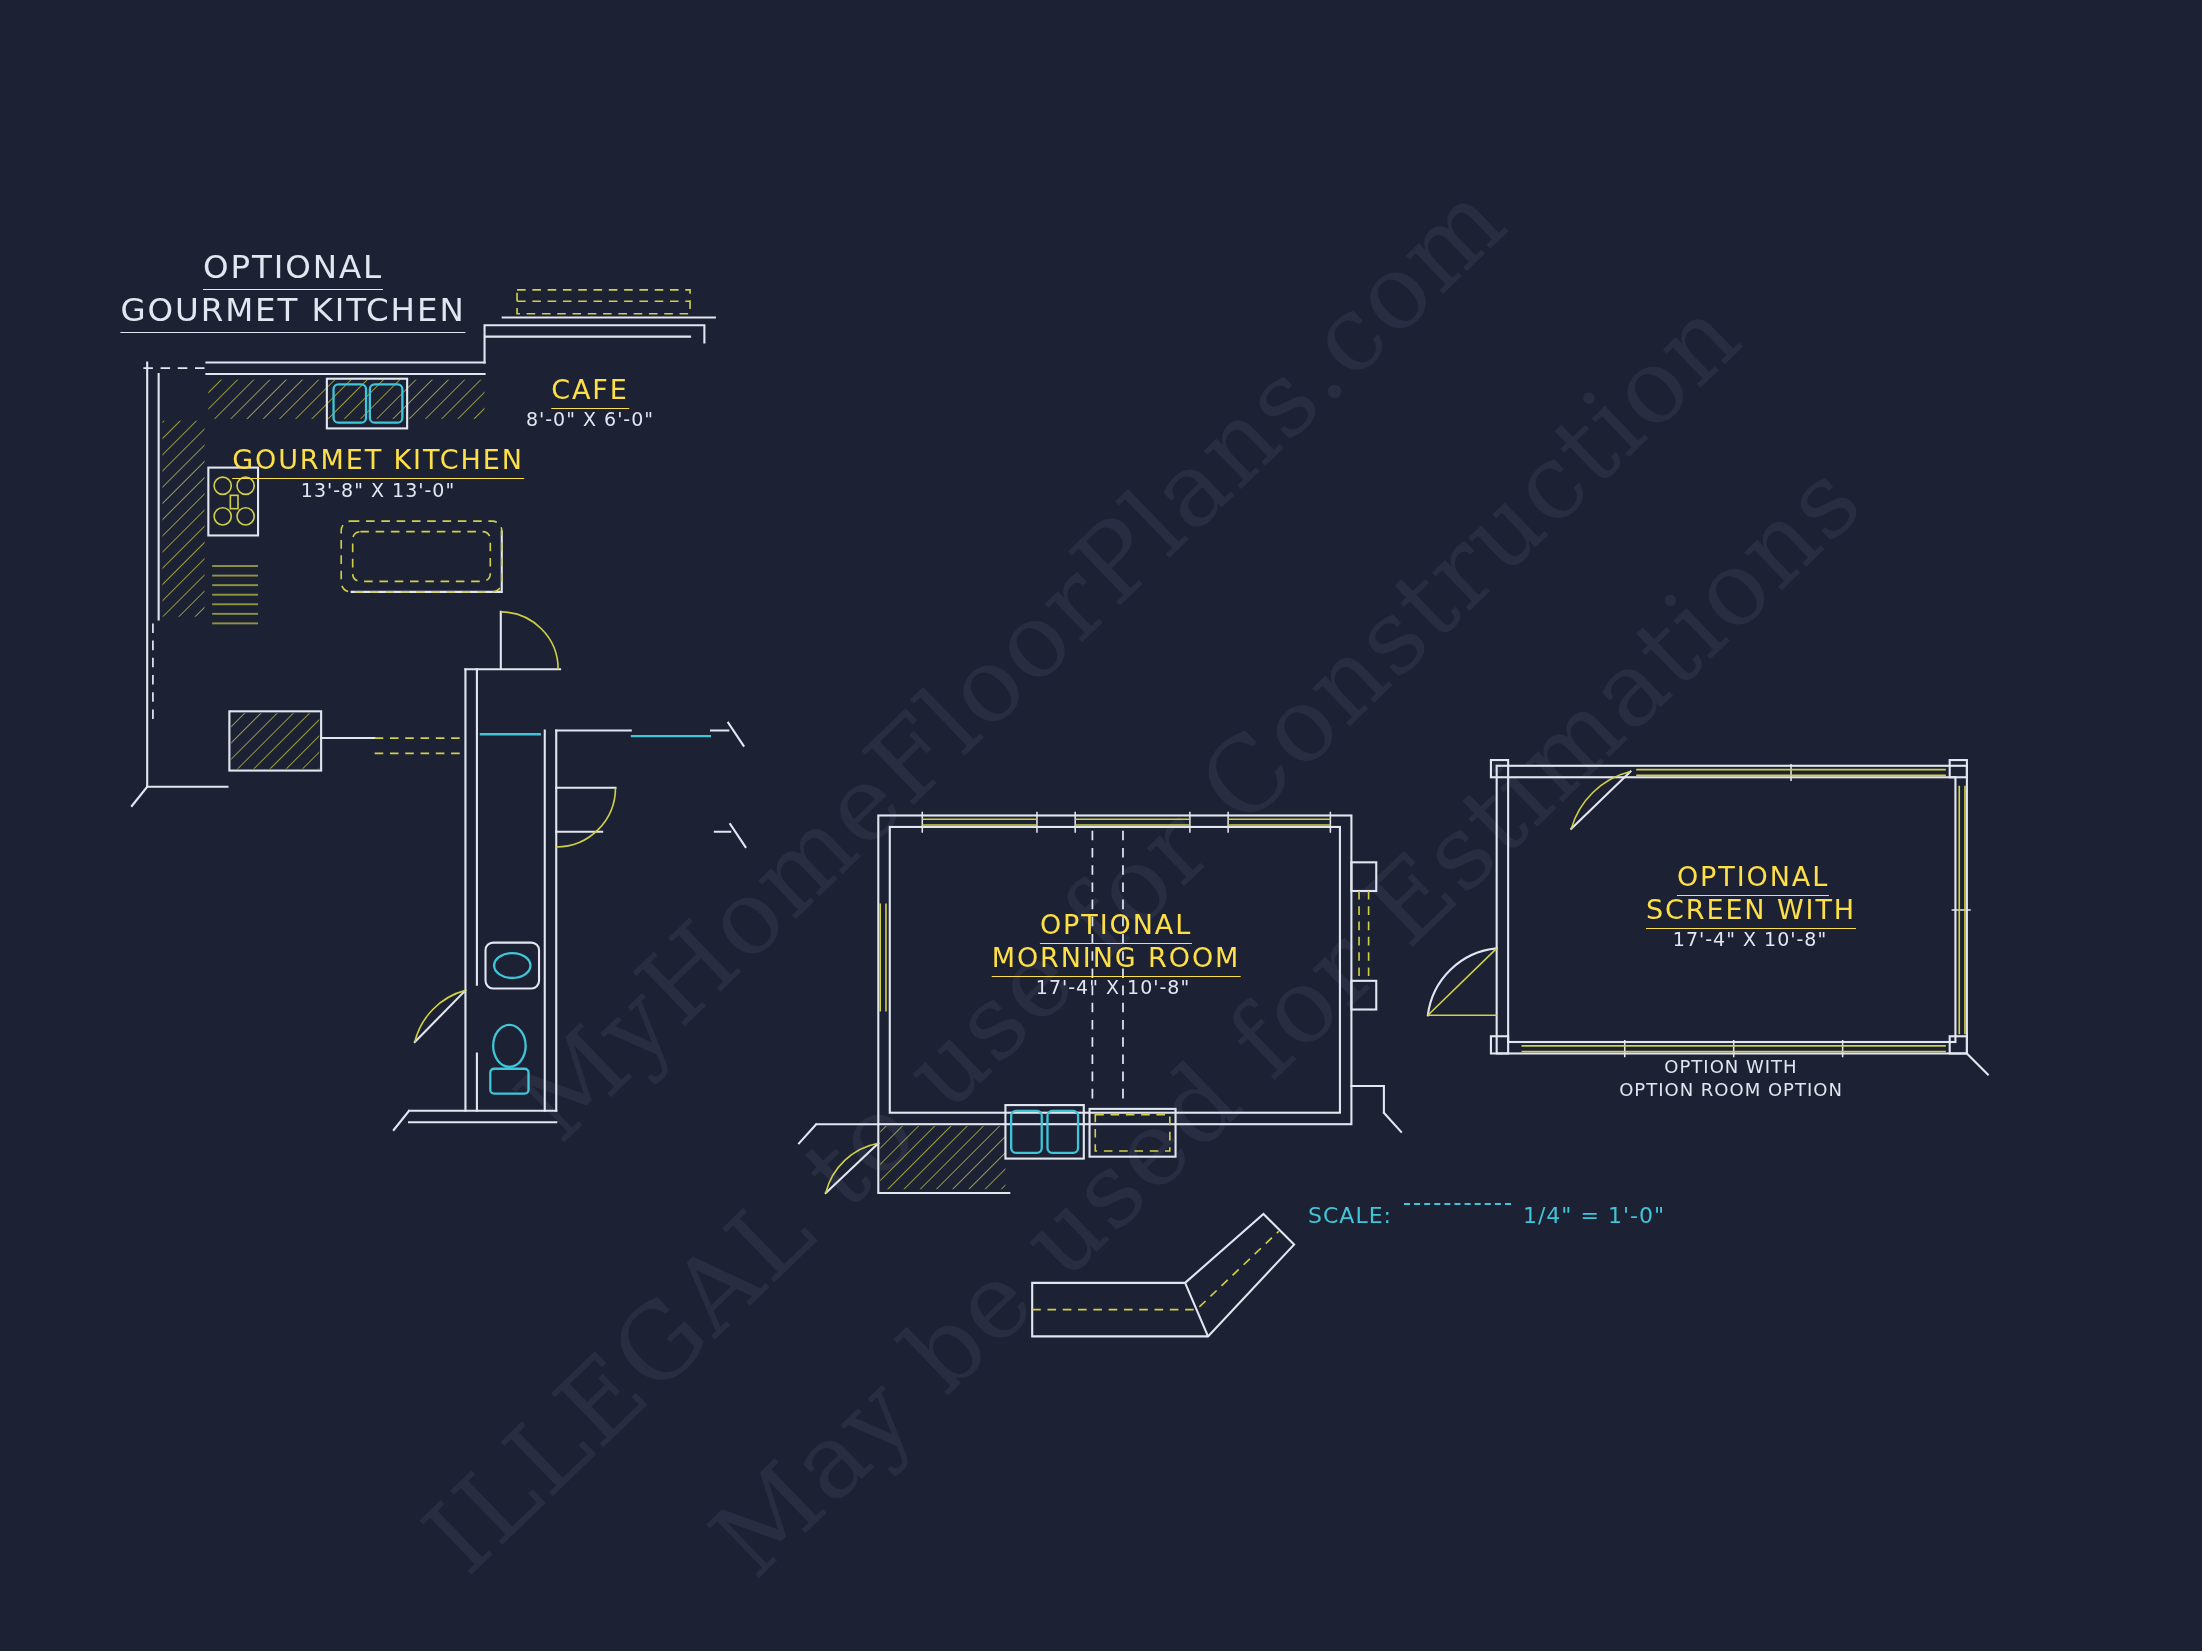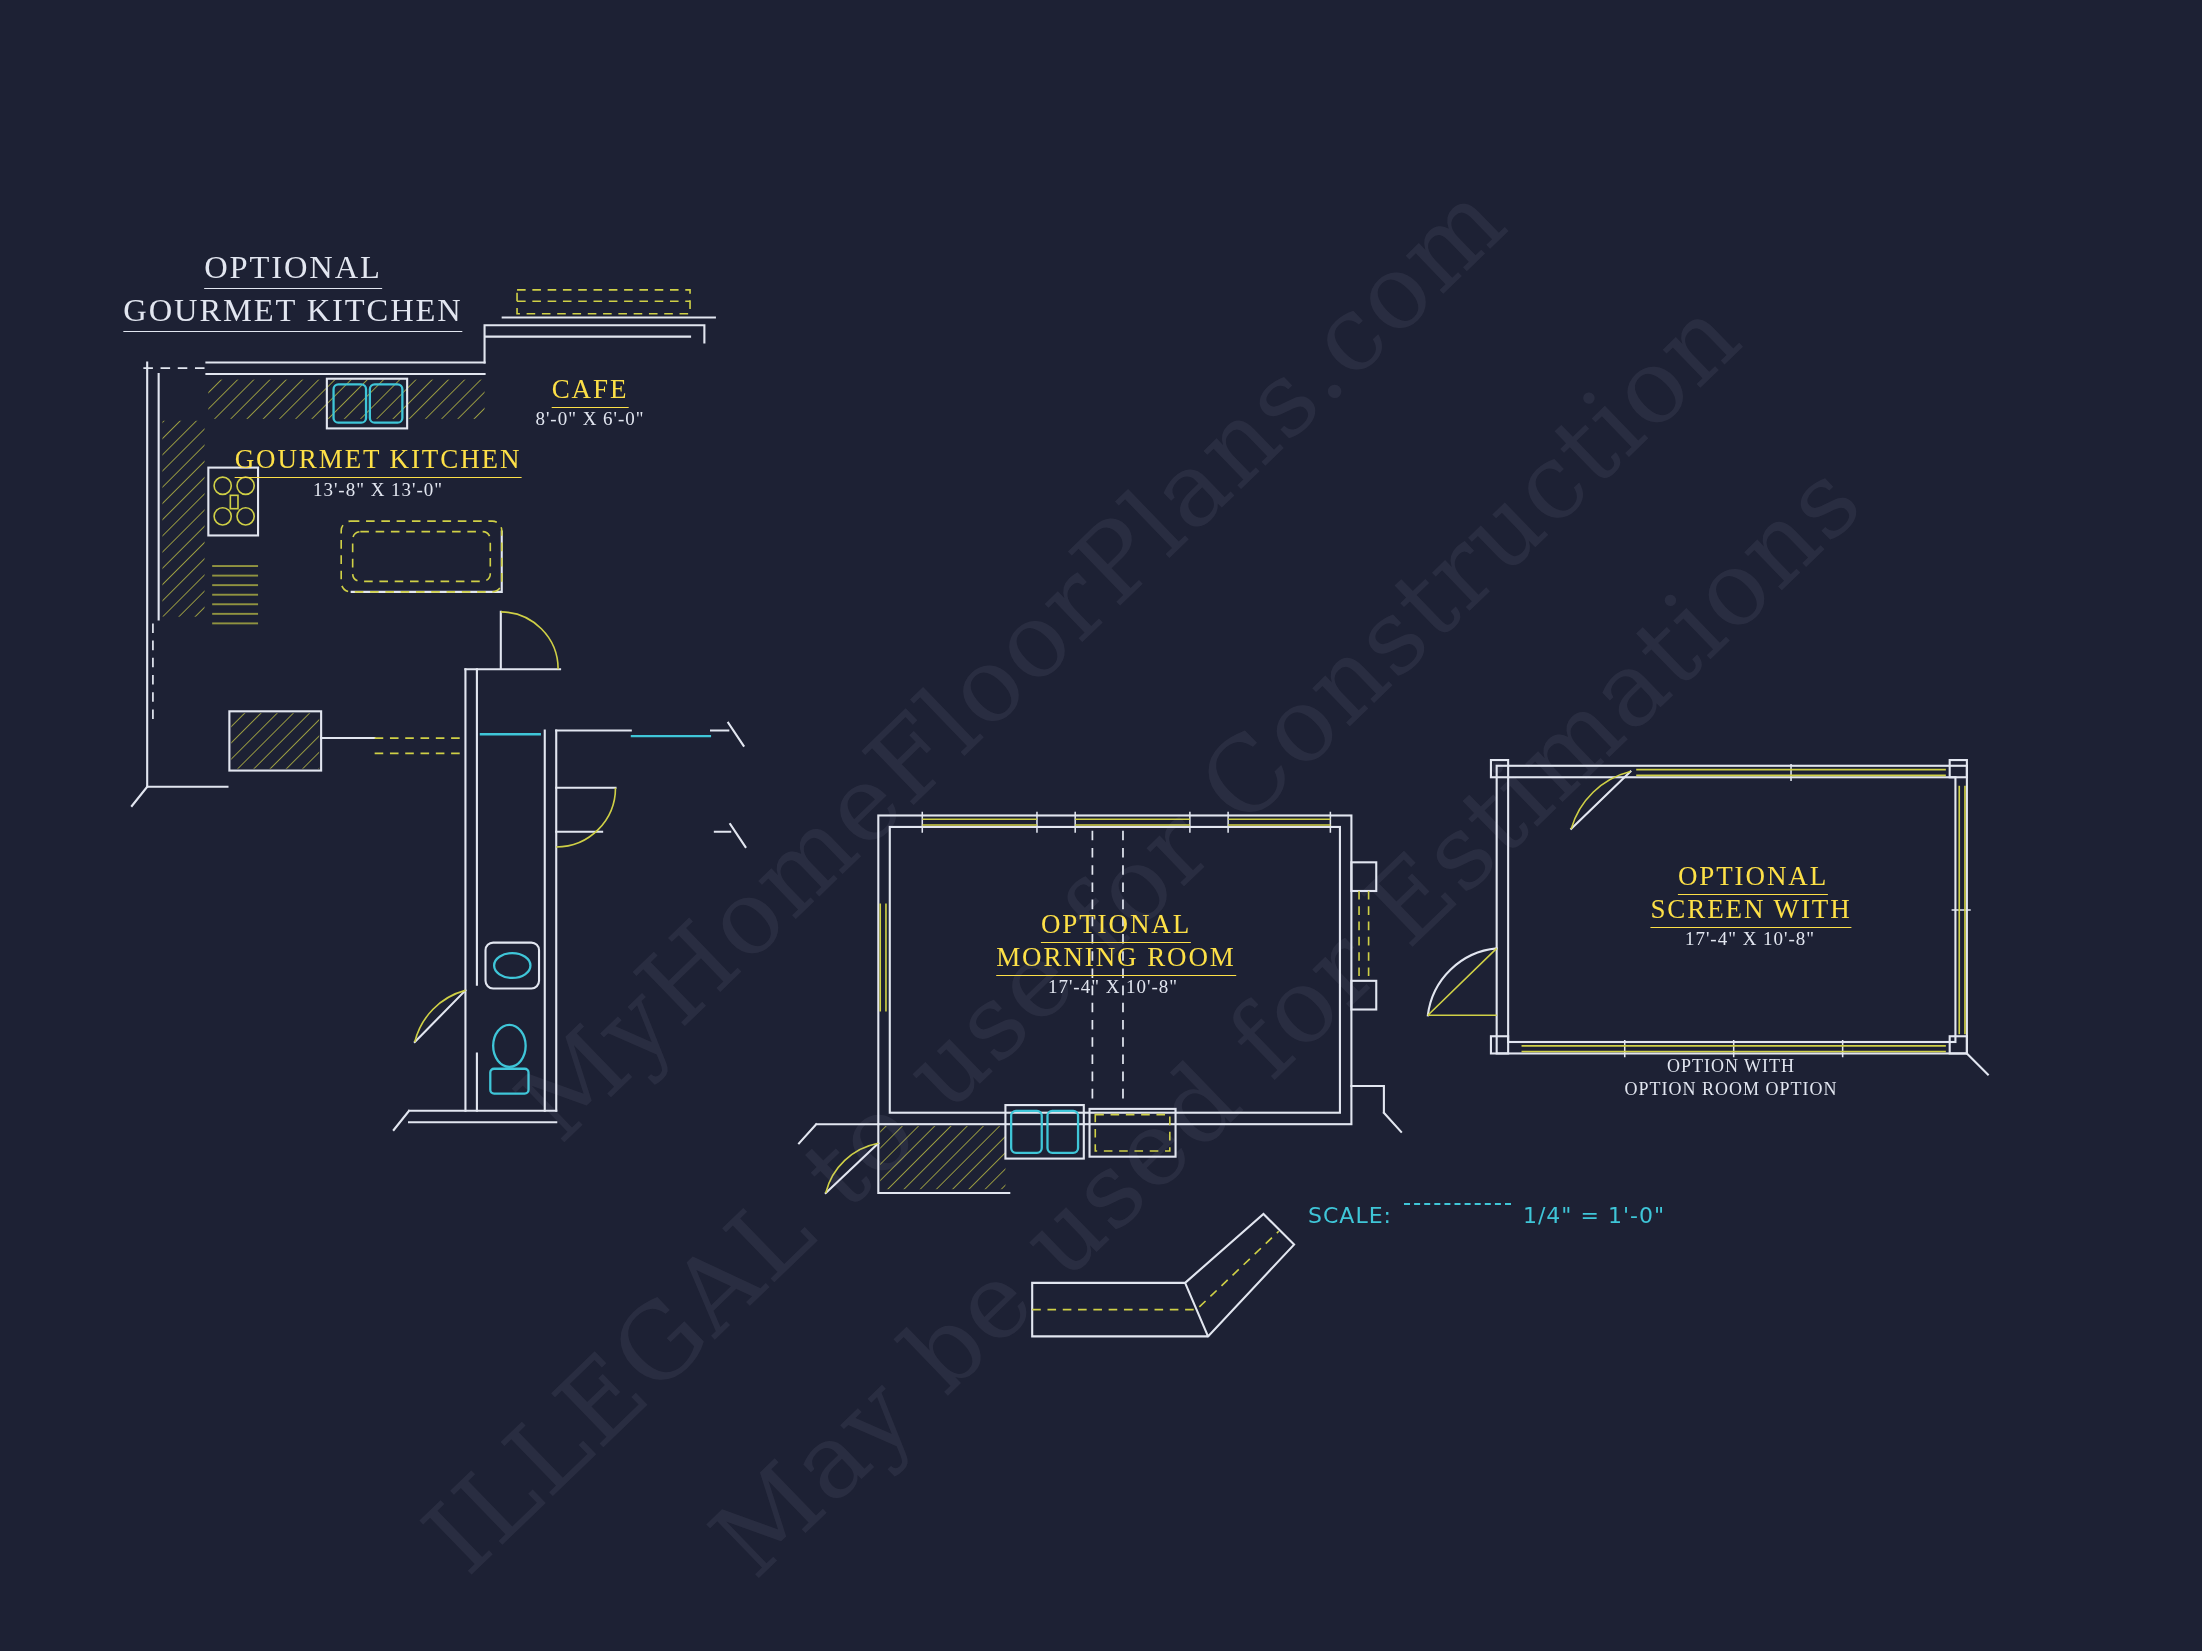--- a/index.html
+++ b/index.html
@@ -11,21 +11,20 @@
     font-family:"DejaVu Sans",sans-serif;
   }
   #linework{position:absolute;left:0;top:0;}
   .lbl{
     position:absolute;
     transform:translateX(-50%);
     text-align:center;
     white-space:nowrap;
     letter-spacing:1.9px;
     line-height:1.1;
-    font-family:Liberation Serif, serif;
   }
   .white{color:#e2e6f0;}
   .magenta{color:#fde047;}
   .cyan{color:#3fc6d8;}
   .und{border-bottom:1.9px solid currentColor;padding-bottom:2.9px;}
   .h-big{font-size:32.5px;}
   .room{font-size:27px;}
   .dims{font-size:19px;letter-spacing:1px;}
   .note{font-size:18px;letter-spacing:1px;}
   .plan-title{font-size:38px;letter-spacing:6.7px;}

